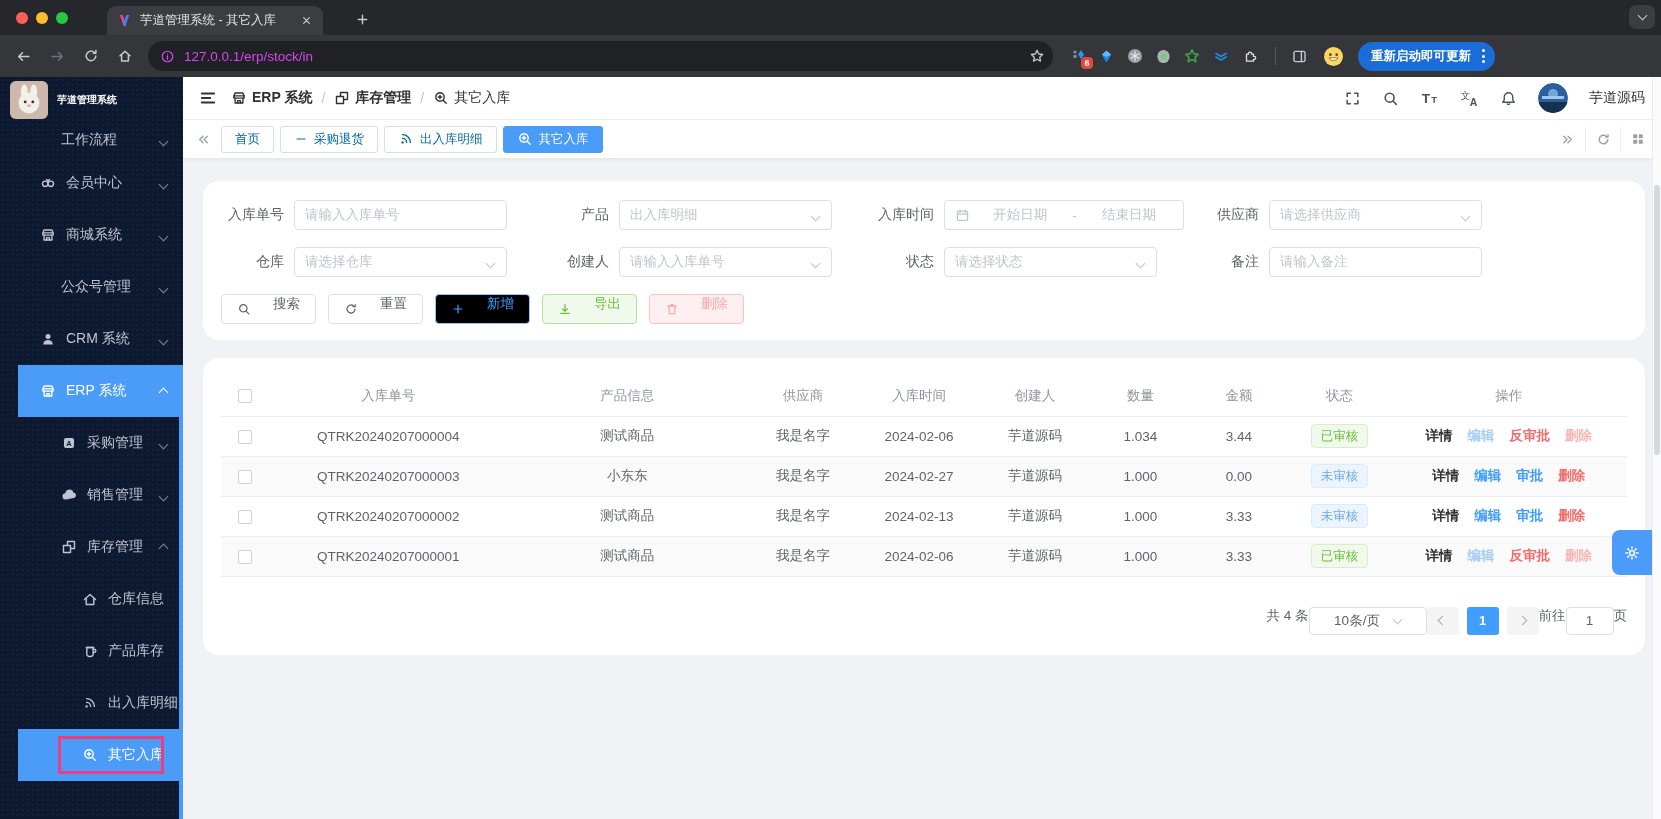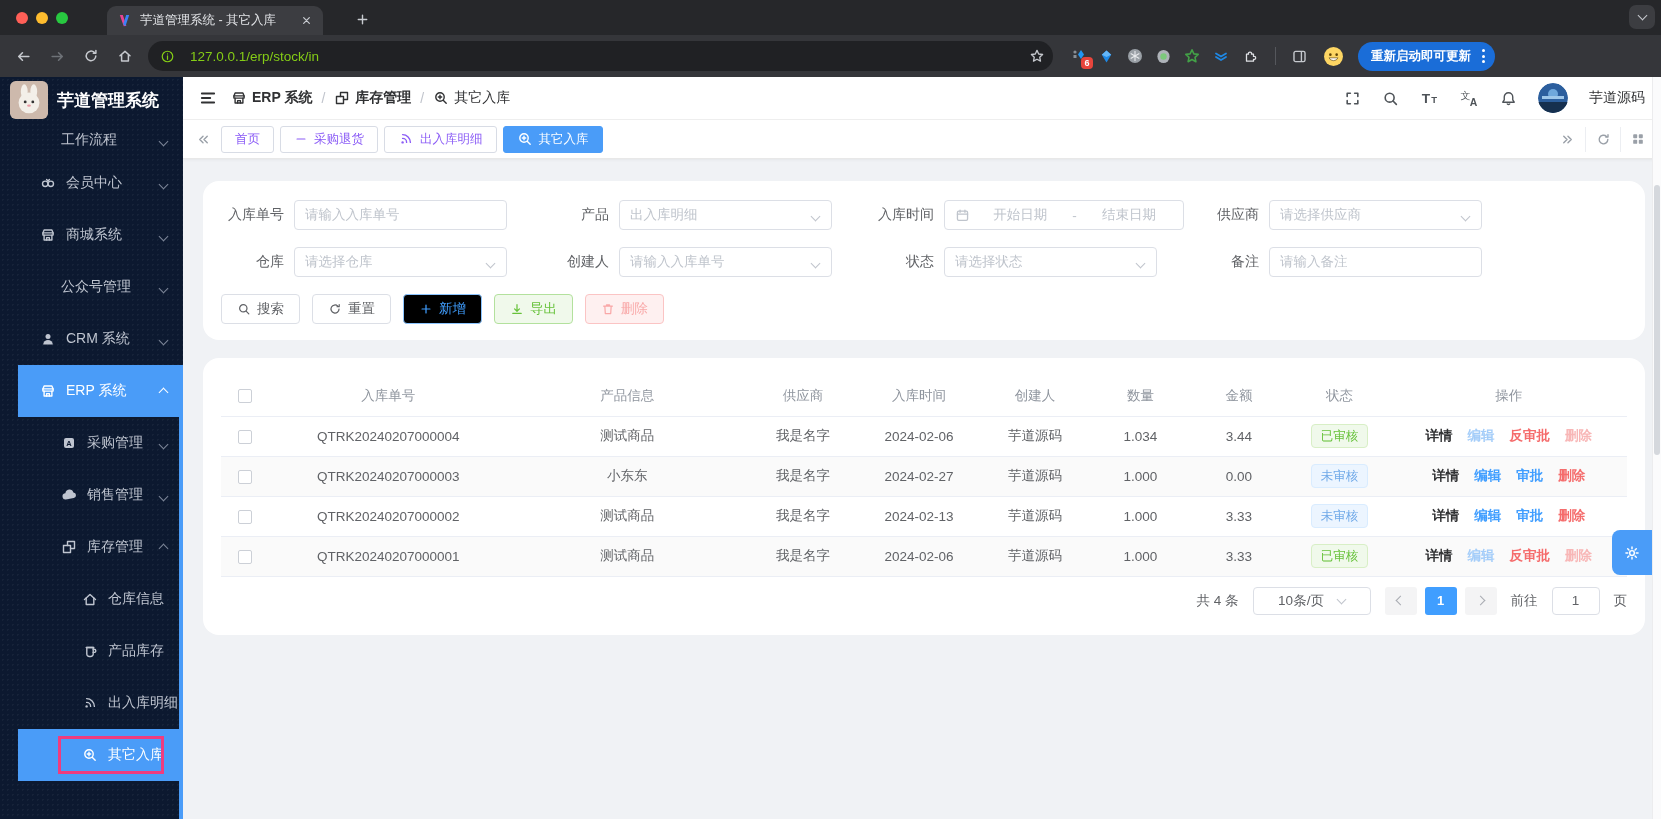--- a/index.html
+++ b/index.html
@@ -19,35 +19,35 @@
   .light { width:12px; height:12px; border-radius:50%; }
   .light.red{ background:#ff5f57; } .light.yellow{ background:#febc2e; } .light.green{ background:#28c840; }
   .browser-tab { height:29px; width:216px; background:#3c3d41; border-radius:9px 9px 0 0; display:flex; align-items:center; gap:8px; padding:0 10px; color:#e3e5e8; font-size:12.5px; }
   .browser-tab .t-title { flex:1; white-space:nowrap; overflow:hidden; }
   .tab-close { color:#c8cbd0; }
   .newtab { width:28px; height:28px; display:grid; place-items:center; color:#c8cbd0; margin-bottom:2px; }
   .tabsearch { position:absolute; right:6px; top:5px; width:26px; height:24px; background:#3c3d41; border-radius:7px; display:grid; place-items:center; color:#c8cbd0; }
   .chrome-toolbar { height:42px; background:#35363a; display:flex; align-items:center; padding:0 8px; gap:4px; }
   .nav-ic { width:30px; height:30px; display:grid; place-items:center; color:#c6c9ce; border-radius:50%; }
   .nav-ic.dim { color:#6e7277; }
-  .url-box { width:905px; height:30px; background:#202124; border-radius:15px; display:flex; align-items:center; gap:15px; padding:0 8px 0 12px; margin:4px 4px; color:#84cc16; }
+  .url-box { width:905px; height:30px; background:#202124; border-radius:15px; display:flex; align-items:center; gap:9px; padding:0 8px 0 12px; margin:4px 4px; color:#d946ef; }
   .url-text { flex:1; font-size:13.5px; white-space:nowrap; overflow:hidden; }
   .ext-area { display:flex; align-items:center; gap:13px; padding:0 9px; color:#dfe1e5; }
   .ext { position:relative; display:grid; place-items:center; }
   .ext-badge { position:absolute; right:-7px; bottom:-5px; background:#e8453c; color:#fff; font-size:9px; font-weight:bold; border-radius:4px; padding:1px 3.5px; }
   .tb-sep { width:1px; height:18px; background:#55575c; margin:0 4px; }
   .update-pill { background:#1a6dd8; color:#fff; height:29px; border-radius:15px; padding:0 6px 0 13px; display:flex; align-items:center; gap:7px; font-size:12.5px; font-weight:bold; margin-left:6px; white-space:nowrap; }
   .vdots { display:inline-flex; flex-direction:column; gap:2.5px; padding:0 4px; }
   .vdots i { width:3px; height:3px; border-radius:50%; background:currentColor; }
 
   
   .app { display:flex; height:742px; position:relative; }
   .sidebar { width:183px; flex-shrink:0; background:#0c1930; background-image:radial-gradient(rgba(255,255,255,0.045) 1px, transparent 1px); background-size:5px 5px; color:#bfc5d0; position:relative; overflow:hidden; }
   .logo { display:flex; align-items:center; gap:9px; height:46px; padding:0 10px; }
-  .logo-title { color:#fff; font-size:17px; font-weight:bold; white-space:nowrap; }
+  .logo-title { color:#fff; font-size:10px; font-weight:bold; white-space:nowrap; }
   .menu-item { height:52px; display:flex; align-items:center; gap:10px; padding:0 16px 0 22px; font-size:14px; cursor:pointer; position:relative; white-space:nowrap;margin-left:18px; }
   .menu-item .m-chev { margin-left:auto; color:#7d8698; }
   .menu-item.lvl1 { padding-left:43px; }
   .menu-item.lvl2 { padding-left:64px; }
   .menu-item.m-partial { height:34px; }
   .menu-item.m-active, .menu-item.m-highlight { background:#4a9cf8; color:#fff; }
   .menu-item.m-active .m-chev, .menu-item.m-highlight .m-chev { color:#fff; }
   .annotation-box { position:absolute; left:40px; right:19px; top:7px; bottom:7px; border:3px solid #ef3c7f; pointer-events:none; }
   .side-strip { position:absolute; right:0; top:288px; bottom:0; width:4px; background:#4a9cf8; }
 
@@ -56,40 +56,40 @@
   .crumbs { display:flex; align-items:center; font-size:14px; color:#303133; }
   .crumb { display:flex; align-items:center; gap:5px; }
   .crumb:not(:last-child) { font-weight:bold; }
   .crumb-sep { color:#c0c4cc; margin:0 9px; font-weight:normal; }
   .nav-right { margin-left:auto; display:flex; align-items:center; gap:21px; color:#4e5358; }
   .avatar { width:30px; height:30px; border-radius:50%; overflow:hidden; flex-shrink:0; }
   .username { font-size:14px; color:#303133; white-space:nowrap; }
 
   .tagsbar { height:39px; background:#fff; display:flex; align-items:center; gap:6px; padding:0 6px 0 8px; border-bottom:1px solid #e8e8e8; box-shadow:0 1px 3px rgba(0,0,0,0.05); }
   .tag-arrow { width:24px; color:#9aa0a8; display:grid; place-items:center; }
-  .tag { height:27px; display:flex; align-items:center; gap:6px; padding:0 13px; border:1px solid #d8dce5; background:#fff; color:#8b5cf6; font-size:12.5px; border-radius:3px; cursor:pointer; white-space:nowrap; }
+  .tag { height:27px; display:flex; align-items:center; gap:6px; padding:0 13px; border:1px solid #d8dce5; background:#fff; color:#0369a1; font-size:12.5px; border-radius:3px; cursor:pointer; white-space:nowrap; }
   .tag.active { background:#4a9cf8; border-color:#4a9cf8; color:#fff; }
   .tags-right { margin-left:auto; display:flex; align-items:center; color:#9aa0a8; }
   .tr-btn { width:35px; height:25px; display:grid; place-items:center; border-left:1px solid #eceef2; }
   .tr-btn:first-child { border-left:none; }
 
   .content { flex:1; padding:22px 16px 0 20px; overflow:hidden; }
   .card { background:#fff; border-radius:16px; width:1442px; }
   .search-card { padding:19px 18px 16px; margin-bottom:18px; }
   .filter-grid { display:grid; grid-template-columns:repeat(4,325px); row-gap:17px; margin-bottom:17px; }
   .field { display:flex; align-items:center; }
   .f-label { width:73px; text-align:right; padding-right:10px; font-size:14px; color:#606266; flex-shrink:0; white-space:nowrap; }
   .ctl { height:30px; border:1px solid #dcdfe6; border-radius:4px; display:flex; align-items:center; gap:6px; padding:0 10px; background:#fff; width:213px; font-size:13.5px; color:#bfc4cc; }
   .ctl .ph { flex:1; white-space:nowrap; overflow:hidden; }
   .ctl .s-chev { color:#c0c4cc; margin-right:2px; }
   .ctl.range { width:240px; }
   .ctl.range .rtext { flex:1; text-align:center; }
   .ctl.range .rsep { padding:0 2px; }
   .btn-row { display:flex; gap:12px; }
-  .btn { height:30px; padding:0 15px; border-radius:4px; border:1px solid #dcdfe6; background:#fff; color:#606266; font-size:13.5px; display:flex; align-items:center; gap:6px; cursor:pointer; white-space:nowrap; }
+  .btn { height:30px; padding:0 15px; border-radius:4px; border:1px solid #dcdfe6; background:#fff; color:#606266; font-size:13.5px; display:flex; gap:22px; cursor:pointer; white-space:nowrap; }
   .btn.primary-plain { background:#000000; border-color:#8cc5ff; color:#409eff; }
   .btn.success-plain { background:#f0f9eb; border-color:#b3e19d; color:#67c23a; }
   .btn.danger-plain { background:#fef0f0; border-color:#fbc4c4; color:#f9a7a7; cursor:not-allowed; }
 
   .table-card { padding:18px 18px 20px; }
   table { width:100%; border-collapse:collapse; table-layout:fixed; font-size:13.5px; color:#606266; }
   th, td { height:40px; text-align:center; border-bottom:1px solid #ebeef5; padding:0 4px; white-space:nowrap; overflow:hidden; }
   th { color:#8f959e; font-weight:normal; }
   tbody tr:nth-child(even) { background:#fafafa; }
   .cbx { width:14px; height:14px; border:1px solid #ccd0d7; border-radius:2px; display:inline-block; background:#fff; vertical-align:middle; }
@@ -97,21 +97,21 @@
   .badge.success { color:#67c23a; background:#f0f9eb; border-color:#d8efc6; }
   .badge.info { color:#6ea8e8; background:#ecf5ff; border-color:#d9ecff; }
   .ops { display:flex; gap:15px; justify-content:center; align-items:center; }
   .op { cursor:pointer; }
   .op.plain { color:#303133; font-weight:bold; }
   .op.primary { color:#409eff; font-weight:bold; }
   .op.danger { color:#f56c6c; font-weight:bold; }
   .op.primary.disabled { color:#a4cdf9; cursor:not-allowed; }
   .op.danger.disabled { color:#f8b6b6; cursor:not-allowed; }
 
-  .pagination { display:flex; align-items:center; justify-content:flex-end; gap:14px; margin-top:10px; font-size:13.5px; color:#606266; }
+  .pagination { display:flex; justify-content:flex-end; margin-top:30px; font-size:13.5px; color:#606266; }
   .pg-size { width:118px; height:28px; border:1px solid #dcdfe6; border-radius:4px; display:flex; align-items:center; justify-content:center; gap:14px; color:#606266; cursor:pointer; }
   .pg-group { display:flex; gap:8px; align-items:center; }
   .pg-btn { min-width:32px; height:28px; background:#f4f4f5; border-radius:3px; display:grid; place-items:center; color:#a8abb2; cursor:pointer; font-size:13px; }
   .pg-btn.current { background:#409eff; color:#fff; font-weight:bold; }
   .pg-input { width:48px; height:28px; border:1px solid #dcdfe6; border-radius:4px; text-align:center; font-size:13.5px; color:#606266; font-family:inherit; outline:none; }
 
   .gear-fab { position:absolute; right:9px; top:453px; width:40px; height:45px; background:#4a9cf8; border-radius:8px 0 0 8px; display:grid; place-items:center; color:#fff; cursor:pointer; z-index:6; }
   .scrollbar { position:absolute; right:0; top:0; bottom:0; width:9px; background:#fbfbfc; border-left:1px solid #ececee; z-index:5; }
   .scroll-thumb { position:absolute; top:108px; height:270px; left:1px; width:6px; background:#d5d8dd; border-radius:4px; }
 </style>

